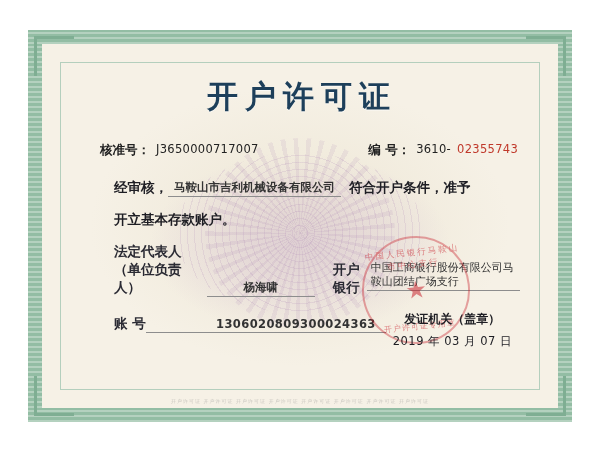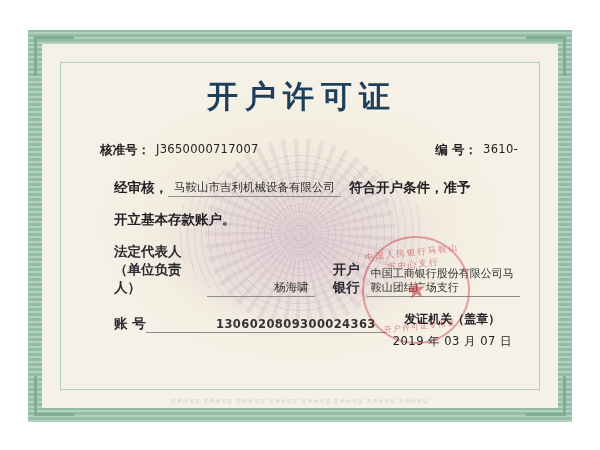--- a/index.html
+++ b/index.html
@@ -172,38 +172,38 @@
     display: flex;
     align-items: flex-end;
     font-size: 13.5px;
     font-weight: bold;
     color: #1e1e24;
     margin-bottom: 14px;
   }
   .filled {
     flex: 0 0 auto;
     font-size: 11.5px;
-    font-weight: normal;
+    font-weight: bold;
     color: #333;
     padding: 0 6px 1px 6px;
     border-bottom: 1px solid #8d8d8d;
     min-width: 150px;
-    text-align: right;
+    text-align: center;
     white-space: nowrap;
   }
   .tail { margin-left: 8px; white-space: nowrap; }
 
   .row-rep {
     display: flex;
     align-items: flex-end;
     font-size: 13.5px;
     font-weight: bold;
   }
   .rep-left { display: flex; align-items: flex-end; }
-  .rep-right { display: flex; align-items: flex-end; margin-left: 18px; }
+  .rep-right { display: flex; align-items: flex-start; margin-left: 18px; }
   .bank-value {
     font-size: 11px;
     font-weight: normal;
     line-height: 14px;
     color: #333;
     border-bottom: 1px solid #8d8d8d;
     padding: 0 4px 1px 4px;
     max-width: 190px;
   }
 
@@ -301,20 +301,21 @@
       <div class="title">开户许可证</div>
 
       <div class="row row-topcodes">
         <div class="code-group">
           <span class="code-label">核准号：</span>
           <span class="code-value">J3650000717007</span>
         </div>
         <div class="code-group">
           <span class="code-label">编 号：</span>
           <span class="code-value">3610-</span>
+          <span class="code-value red">02355743</span>
         </div>
       </div>
 
       <div class="line-block">
 
         <div class="textline">
           <span>经审核，</span>
           <span class="filled">马鞍山市吉利机械设备有限公司</span>
           <span class="tail">符合开户条件，准予</span>
         </div>

